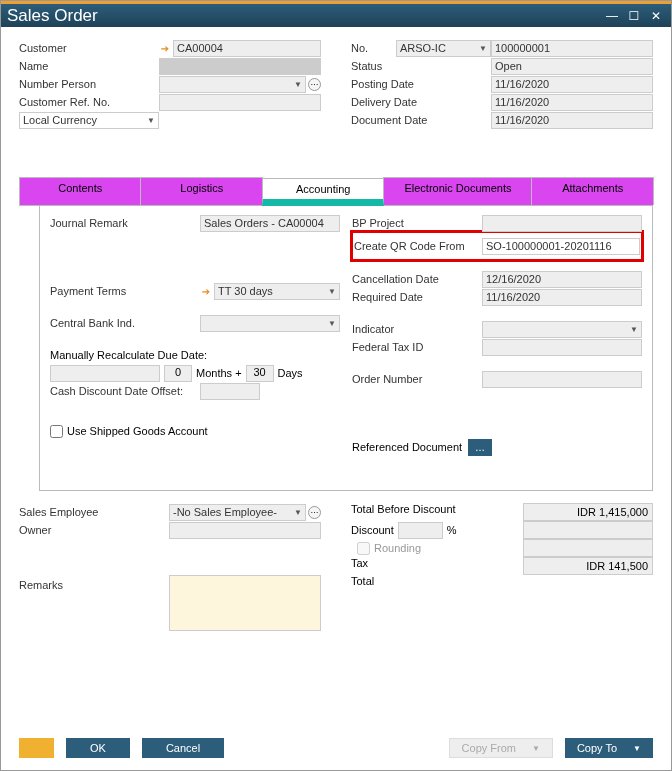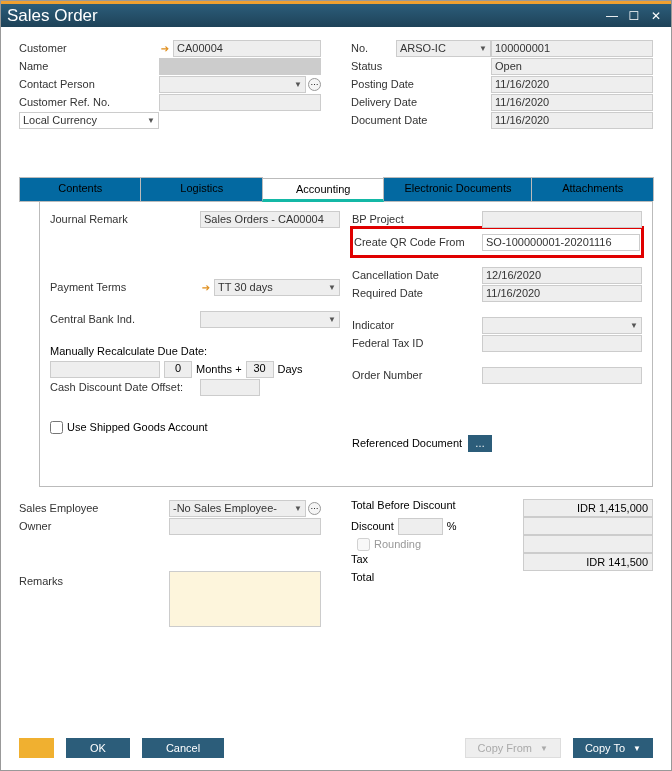--- a/index.html
+++ b/index.html
@@ -16,22 +16,22 @@
 .fld { flex: 1; background: #eee; border: 1px solid #ccc; height: 17px; padding: 0 3px; color: #333; display: flex; align-items: center; }
 .arrow-link { width: 12px; height: 12px; margin-right: 2px; display: inline-flex; align-items: center; justify-content: center; color: #e09020; font-size: 10px; }
 .dropdown { position: relative; }
 .dropdown::after { content: "▼"; position: absolute; right: 3px; top: 50%; transform: translateY(-50%); font-size: 8px; color: #555; }
 .topcols { display: flex; gap: 30px; }
 .col { flex: 1; }
 
 .circle-btn { width: 13px; height: 13px; border-radius: 50%; border: 1px solid #999; background: #f5f5f5; display: inline-flex; align-items: center; justify-content: center; margin-left: 2px; cursor: pointer; font-size: 8px; }
 
 .tabs { display: flex; margin-top: 48px; border-bottom: 1px solid #bbb; }
-.tab { padding: 4px 16px; border: 1px solid #bbb; border-bottom: none; background: #0369a1; margin-right: -1px; cursor: pointer; text-align: center; }
-.tab.active { background: #fff; border-bottom: 3px solid #14b8a6; position: relative; top: 1px; }
+.tab { padding: 4px 16px; border: 1px solid #bbb; border-bottom: none; background: #d946ef; margin-right: -1px; cursor: pointer; text-align: center; }
+.tab.active { background: #fff; border-bottom: 7px solid #14b8a6; position: relative; top: 1px; }
 .tab.wide { flex: 1.3; }
 
 .tabbody { border: 1px solid #bbb; border-top: none; padding: 8px 10px 14px 10px; min-height: 285px; margin-left: 20px; }
 
 .hl { border: 3px solid #e00000; margin: -2px -2px 2px -2px; padding: 1px; }
 
 .small-input { background: #eee; border: 1px solid #ccc; height: 17px; padding: 0 3px; text-align: center; }
 
 .checkbox { display: flex; align-items: center; gap: 4px; }
 .checkbox input { width: 13px; height: 13px; }
@@ -46,21 +46,21 @@
 .total-lbl { flex: 1; }
 .total-val { width: 130px; background: #eee; border: 1px solid #ccc; text-align: left; padding: 0 4px; display: flex; align-items: center; justify-content: flex-end; }
 .disc-input { width: 45px; background: #eee; border: 1px solid #ccc; height: 17px; }
 
 .footer { position: absolute; bottom: 12px; left: 18px; right: 18px; display: flex; align-items: center; gap: 12px; }
 .btn { height: 20px; padding: 0 24px; display: flex; align-items: center; justify-content: center; cursor: pointer; font-size: 11px; }
 .btn.primary { background: #2c5d7a; color: #fff; }
 .btn.disabled { background: #eee; color: #aaa; border: 1px solid #ddd; cursor: default; }
 .yellow-bar { width: 35px; height: 20px; background: #f0b030; }
 .spacer { flex: 1; }
-.btn.copy { padding: 0 12px; display: flex; align-items: center; gap: 8px; }
+.btn.copy { padding: 0 12px; display: flex; align-items: center; gap: 16px; }
 .caret { font-size: 8px; }
 
 .watermark { position: absolute; top: 280px; left: 120px; opacity: 0.12; font-size: 140px; font-weight: bold; color: #2c5d7a; pointer-events: none; letter-spacing: -10px; font-family: Arial Black, Arial; }
 .watermark-sub { position: absolute; top: 440px; left: 95px; opacity: 0.15; font-size: 20px; color: #d04040; pointer-events: none; letter-spacing: 4px; font-family: Arial; }
 </style>
 </head>
 <body>
 
 <div class="titlebar">
   <span class="title">Sales Order</span>
@@ -79,21 +79,21 @@
       <div class="row">
         <div class="lbl">Customer</div>
         <span class="arrow-link">➔</span>
         <div class="fld">CA00004</div>
       </div>
       <div class="row">
         <div class="lbl">Name</div>
         <div class="fld" style="background:#ccc"></div>
       </div>
       <div class="row">
-        <div class="lbl">Contact Person</div>
+        <div class="lbl">Number Person</div>
         <div class="fld dropdown"></div>
         <span class="circle-btn">⋯</span>
       </div>
       <div class="row">
         <div class="lbl">Customer Ref. No.</div>
         <div class="fld"></div>
       </div>
       <div class="row">
         <div class="fld dropdown" style="flex:0 0 140px;background:#fff">Local Currency</div>
       </div>

